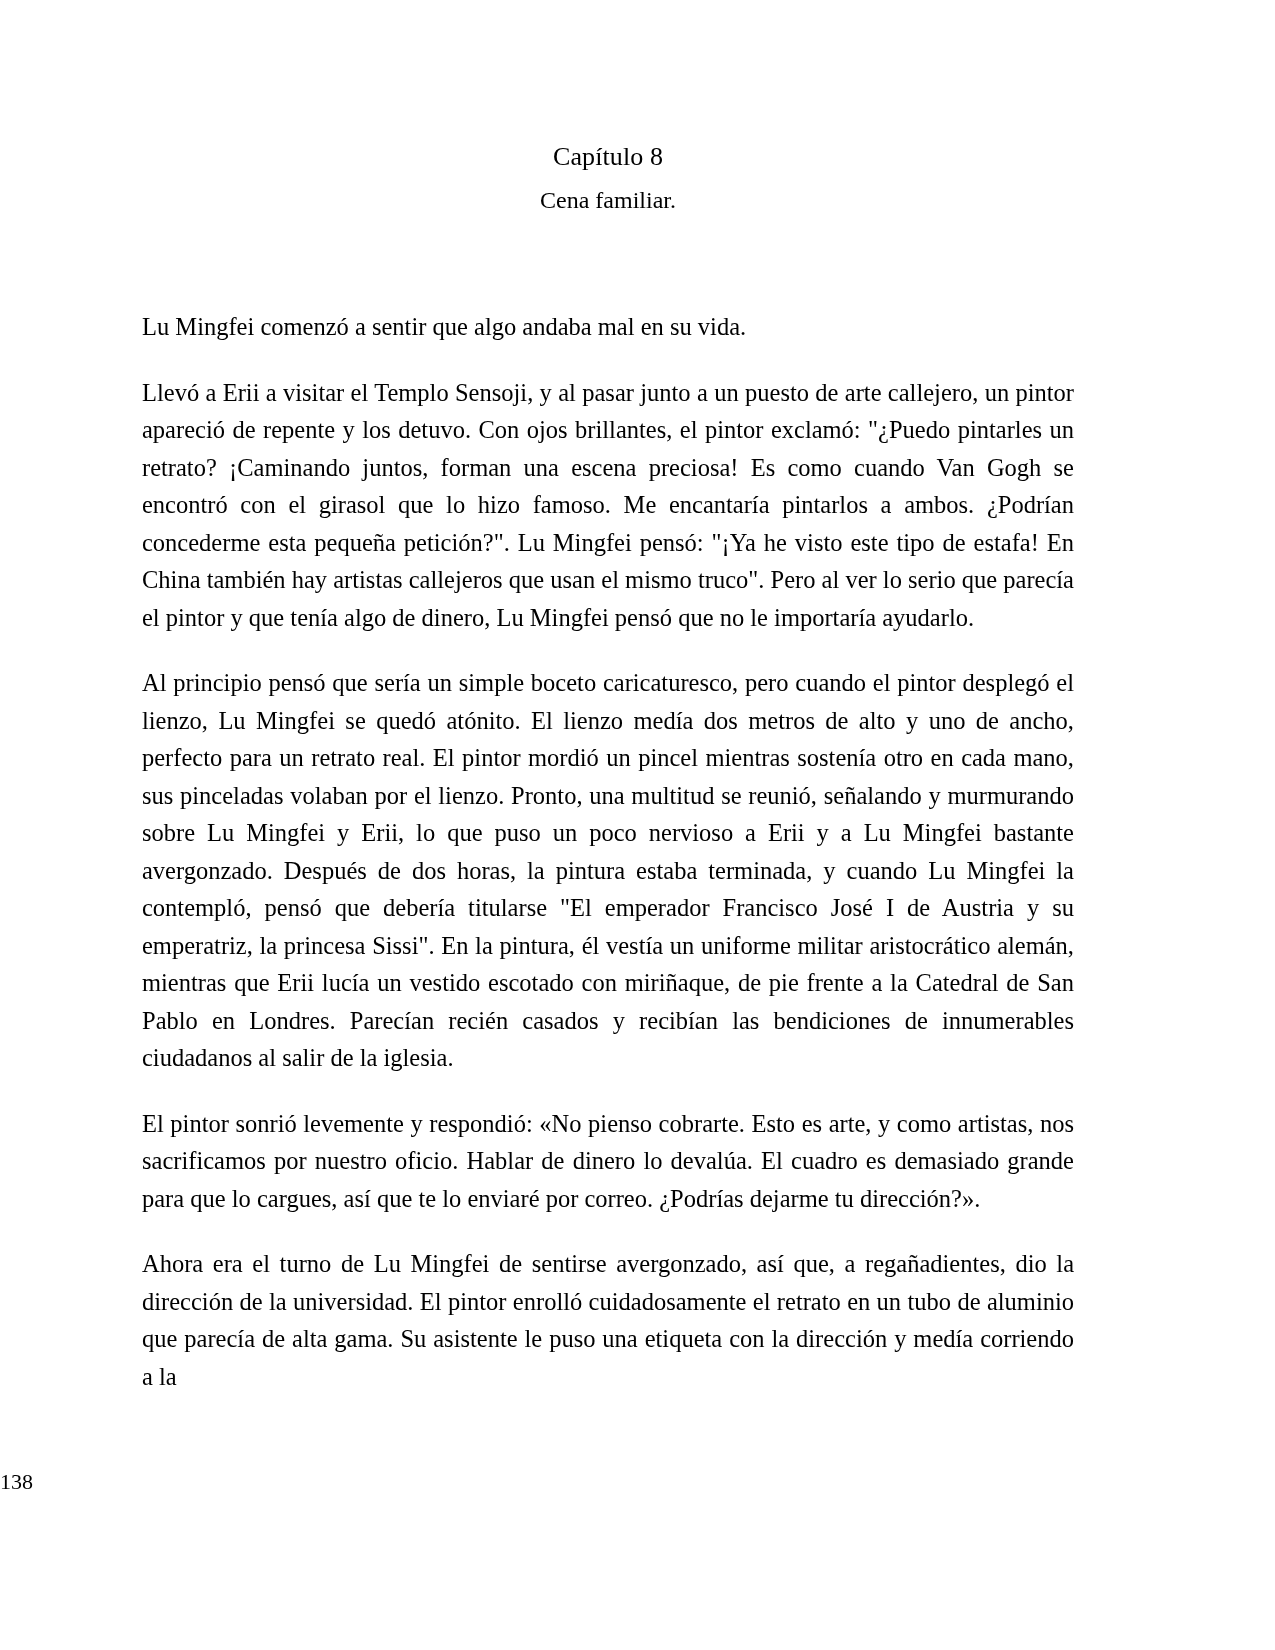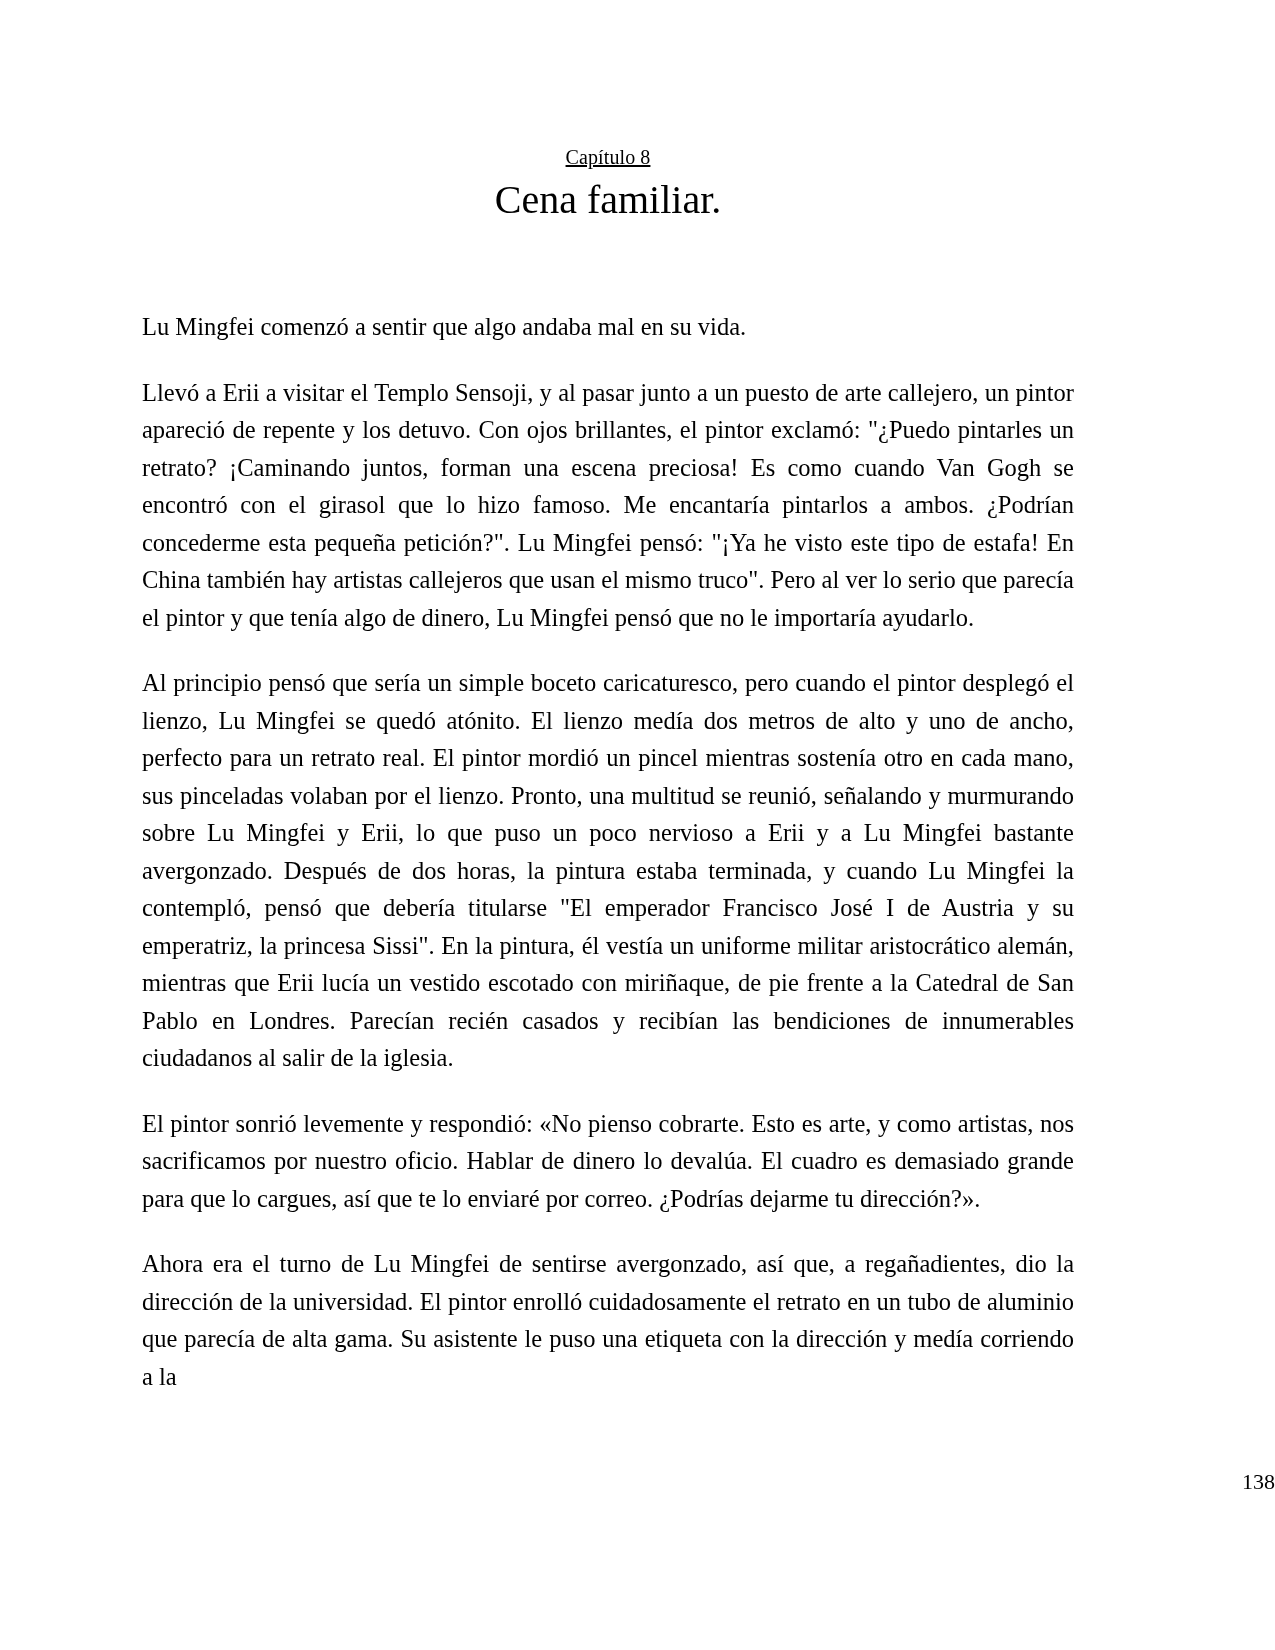--- a/index.html
+++ b/index.html
@@ -22,27 +22,26 @@
     position: absolute;
     left: 142px;
     top: 0;
     width: 932px;
   }
   .chapter-head {
     text-align: center;
     margin-top: 140px;
   }
   .chapter-label {
-    font-size: 20px;
+    font-size: 26px;
     line-height: 34px;
     letter-spacing: 0.1px;
-    text-decoration: underline;
   }
   .chapter-title {
-    font-size: 40px;
+    font-size: 24px;
     line-height: 44px;
     margin-top: 4px;
   }
   .body-block {
     margin-top: 86px;
   }
   p.para {
     text-align: justify;
     text-justify: inter-word;
     font-size: 24.5px;
@@ -52,21 +51,21 @@
     font-family: Liberation Serif, serif;
   }
   p.para:last-child {
     margin-bottom: 0;
   }
   .folio {
     position: absolute;
     left: 0;
     right: 0;
     top: 1468px;
-    text-align: right;
+    text-align: left;
     font-size: 22px;
     line-height: 28px;
   }
 </style>
 </head>
 <body>
 
 <div class="page">
 
   <div class="content">

